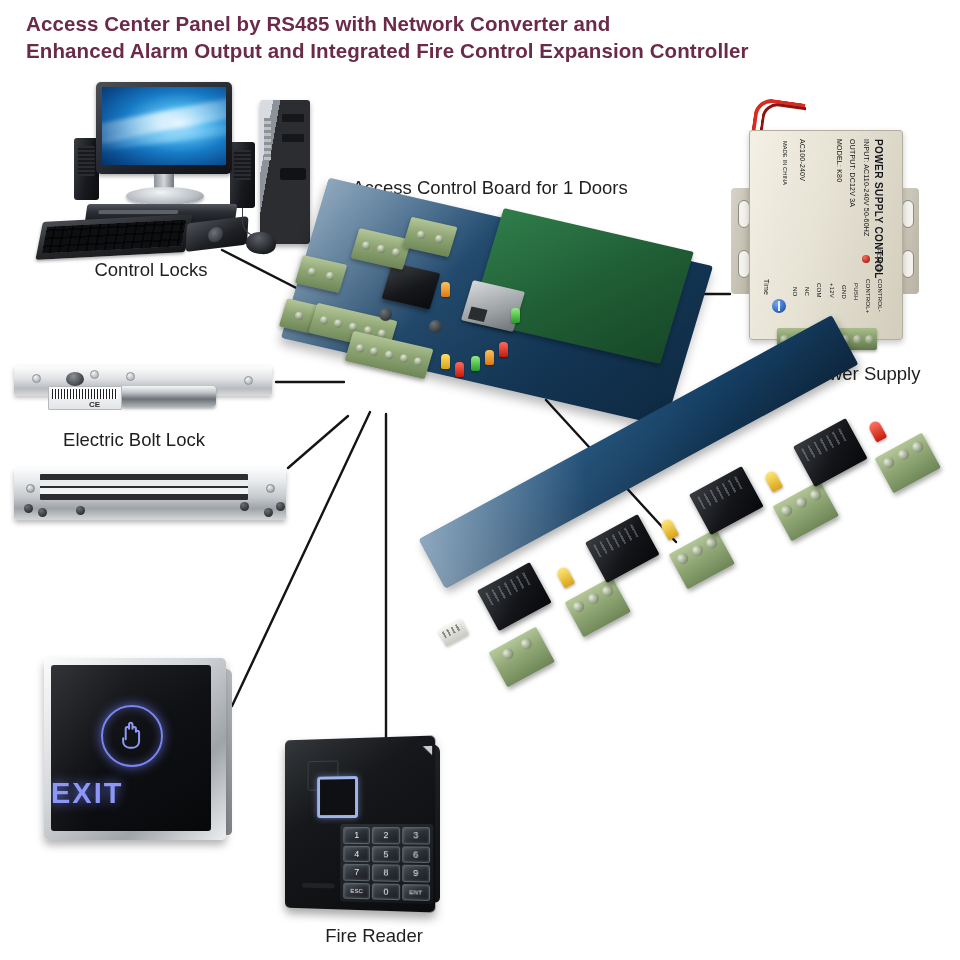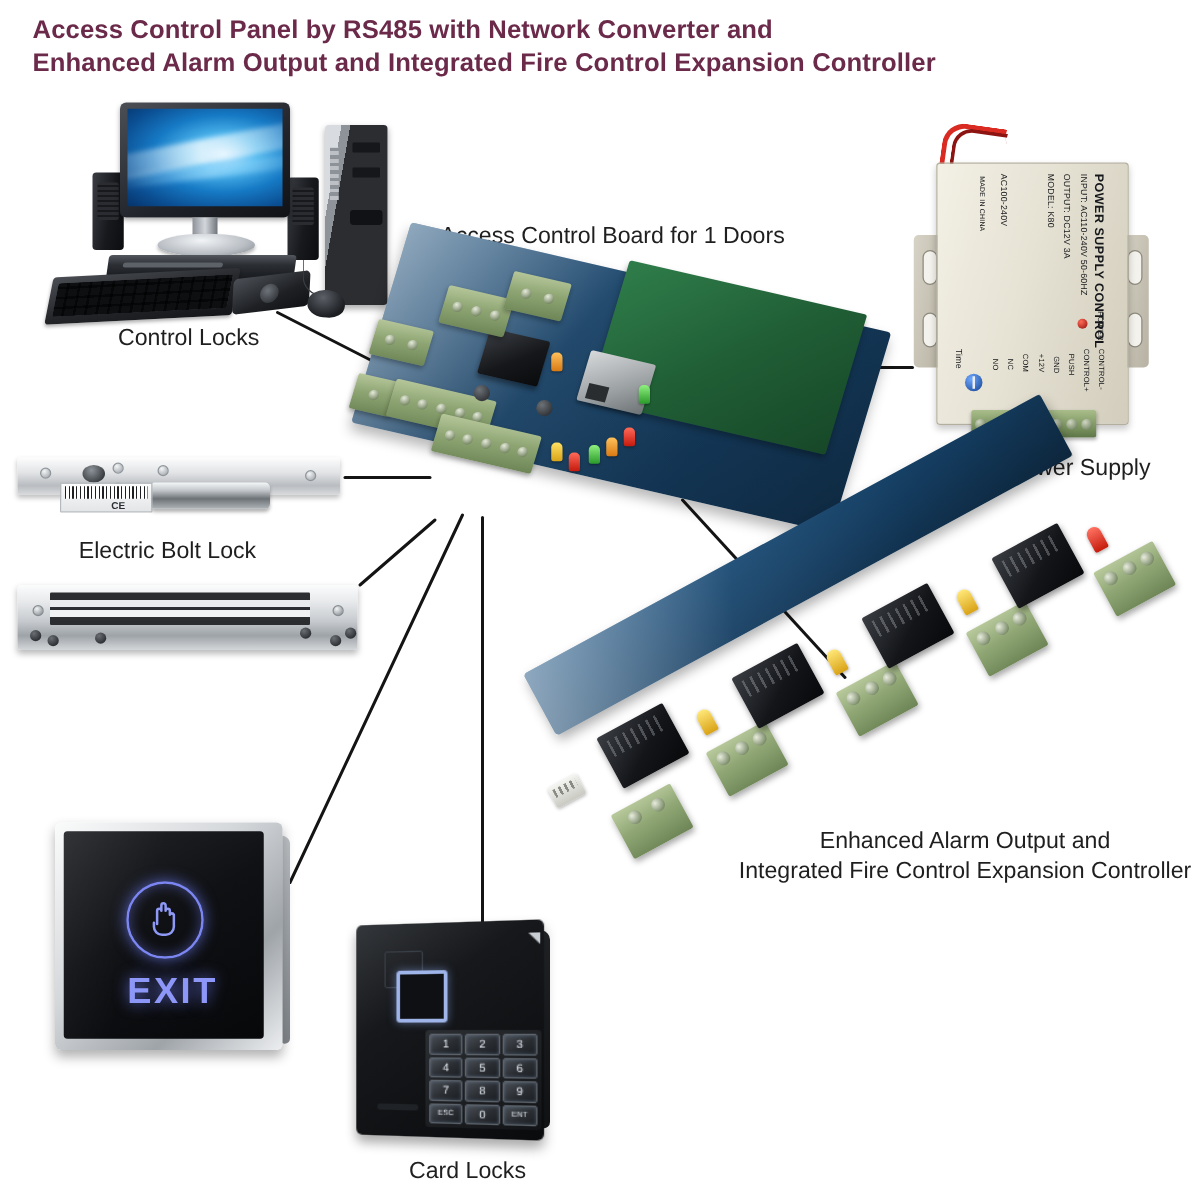--- a/index.html
+++ b/index.html
@@ -452,21 +452,21 @@
     border: 2.5px solid #7b86f2;
     border-radius: 50%;
     box-shadow: 0 0 12px rgba(110,125,245,.75), inset 0 0 10px rgba(110,125,245,.45);
   }
   .exit-hand {
     position: absolute; left: 15px; top: 11px; width: 26px; height: 34px;
     color: #8e98f6;
   }
   .exit-word {
     position: absolute; left: 0; top: 112px; width: 174px;
-    text-align: center;
+    text-align: left;
     color: #8d97f7;
     font-size: 29px;
     font-weight: 600;
     letter-spacing: 2px;
     text-shadow: 0 0 12px rgba(110,125,245,.85);
   }
 
   
   #reader { left: 276px; top: 736px; width: 170px; height: 180px; }
   .rd-body {
@@ -535,21 +535,21 @@
       <line x1="730" y1="294" x2="660" y2="294"></line>
       <line x1="276" y1="382" x2="344" y2="382"></line>
       <line x1="288" y1="468" x2="348" y2="416"></line>
       <line x1="232" y1="706" x2="370" y2="412"></line>
       <line x1="386" y1="748" x2="386" y2="414"></line>
       <line x1="676" y1="542" x2="546" y2="400"></line>
     </g>
   </svg>
 
   <div class="title-block">
-    <div>Access Control Panel by RS485 with Network Converter and</div>
+    <div>Access Center Panel by RS485 with Network Converter and</div>
     <div>Enhanced Alarm Output and Integrated Fire Control Expansion Controller</div>
   </div>
 
   <div class="device" id="pc">
     <div class="tower"></div>
     <div class="spk spk-l"></div>
     <div class="spk spk-r"></div>
     <div class="mon-body">
       <div class="mon-screen"></div>
     </div>
@@ -689,22 +689,20 @@
       </div>
 
     <div class="exp-item exp-relay" style="left:372px; top:4px;"></div>
     <div class="exp-item exp-led r" style="left:440px; top:-16px;"></div>
     <div class="exp-item exp-term" style="left:452px; top:16px;">
         <i></i>
         <i></i>
         <i></i>
       </div>
   </div>
-  <div class="caption" style="left:586px; top:660px; width:372px; line-height:24px;">Enhanced Alarm Output and
-Integrated Fire Control Expansion Controller</div>
 
   <div class="device" id="bolt">
     <div class="bolt-plate"></div>
     <div class="bolt-hole" style="left:18px; top:12px; width:7px; height:7px;"></div>
     <div class="bolt-hole" style="left:76px; top:8px; width:7px; height:7px;"></div>
     <div class="bolt-hole" style="left:76px; top:24px; width:7px; height:7px;"></div>
     <div class="bolt-hole" style="left:112px; top:10px; width:7px; height:7px;"></div>
     <div class="bolt-hole" style="left:112px; top:26px; width:7px; height:7px;"></div>
     <div class="bolt-hole" style="left:230px; top:14px; width:7px; height:7px;"></div>
     <div class="bolt-eye"></div>
@@ -757,15 +755,15 @@
         <div class="rd-key">7</div>
         <div class="rd-key">8</div>
         <div class="rd-key">9</div>
         <div class="rd-key small">ESC</div>
         <div class="rd-key">0</div>
         <div class="rd-key small">ENT</div>
       </div>
       <div class="rd-slot"></div>
     </div>
   </div>
-  <div class="caption" style="left:286px; top:924px; width:176px;">Card Locks</div>
+  <div class="caption" style="left:286px; top:924px; width:176px;">Fire Reader</div>
 
 </div>
 
 </body></html>

